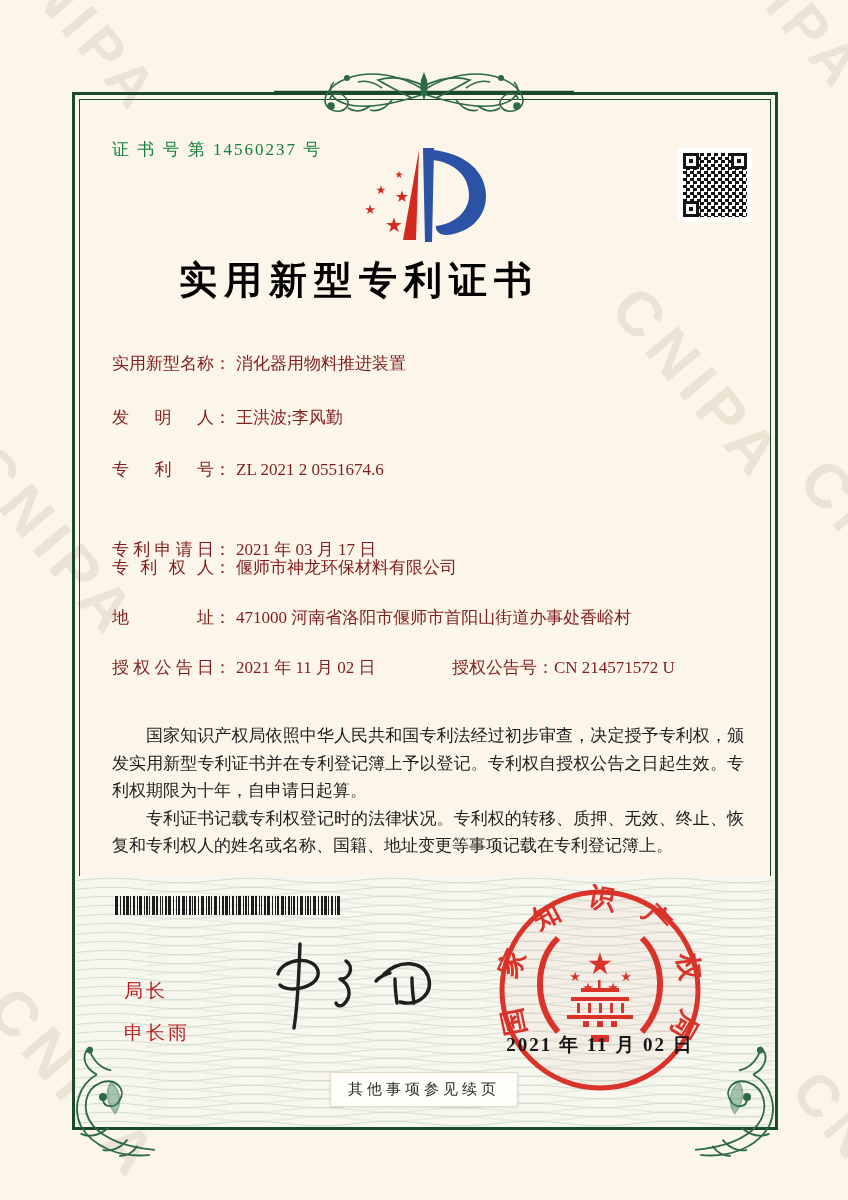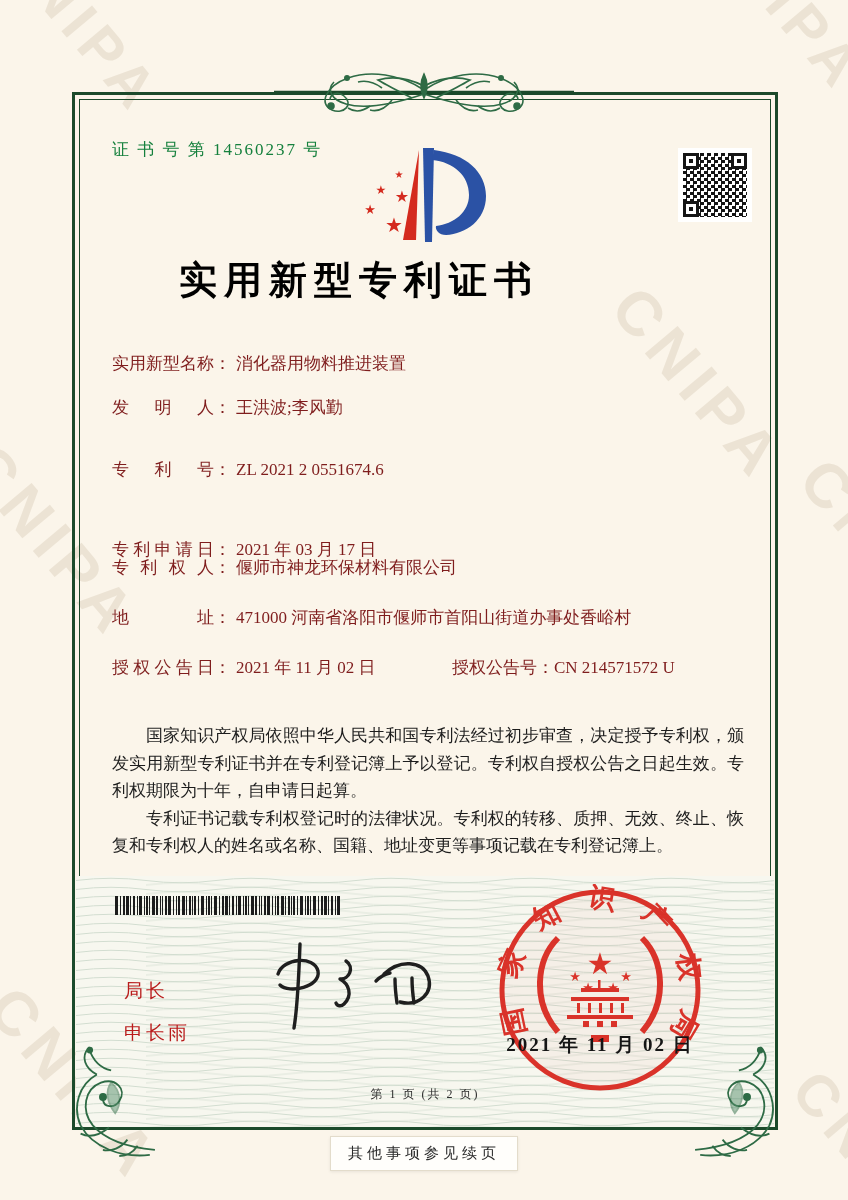--- a/index.html
+++ b/index.html
@@ -53,21 +53,21 @@
   .signer{position:absolute;left:124px;top:978px;font-size:19px;color:#b91c1c;letter-spacing:3px;
       font-family:"Liberation Sans","DejaVu Sans",sans-serif;}
   .signer div{margin-bottom:16px;}
   .signature{position:absolute;left:248px;top:928px;width:210px;height:115px;}
 
   .seal{position:absolute;left:494px;top:884px;width:212px;height:212px;}
 
   .page-info{position:absolute;left:72px;top:1086px;width:706px;text-align:center;
       font-size:12px;letter-spacing:2px;color:#2a2a2a;}
 
-  .cont-note{position:absolute;left:50%;transform:translateX(-50%);top:1136px;
+  .cont-note{position:absolute;left:50%;transform:translateX(-50%);top:1072px;
       background:#fffefb;border:1px solid #e3dccb;box-shadow:0 1px 3px rgba(0,0,0,.08);
       padding:7px 17px;font-size:15px;letter-spacing:4px;color:#2a2a2a;white-space:nowrap;text-align:right;}
 
   .star{font-family:"DejaVu Sans","Liberation Sans",sans-serif;}
 </style>
 </head>
 <body>
 
 <div class="page">
 
@@ -158,21 +158,21 @@
       <div class="finder f-tr"></div>
       <div class="finder f-bl"></div>
     </div>
   </div>
 
   <div class="title">实用新型专利证书</div>
 
   <div class="field-row" style="top:352px;">
     <span class="f-label">实用新型名称</span><span class="f-colon">：</span><span class="f-value">消化器用物料推进装置</span>
   </div>
-  <div class="field-row" style="top:396px;">
+  <div class="field-row" style="top:406px;">
     <span class="f-label">发明人</span><span class="f-colon">：</span><span class="f-value">王洪波;李风勤</span>
   </div>
   <div class="field-row" style="top:458px;">
     <span class="f-label">专利号</span><span class="f-colon">：</span><span class="f-value">ZL 2021 2 0551674.6</span>
   </div>
   <div class="field-row" style="top:506px;margin-top:32px;">
     <span class="f-label">专利申请日</span><span class="f-colon">：</span><span class="f-value">2021 年 03 月 17 日</span>
   </div>
   <div class="field-row" style="top:556px;">
     <span class="f-label">专利权人</span><span class="f-colon">：</span><span class="f-value">偃师市神龙环保材料有限公司</span>

